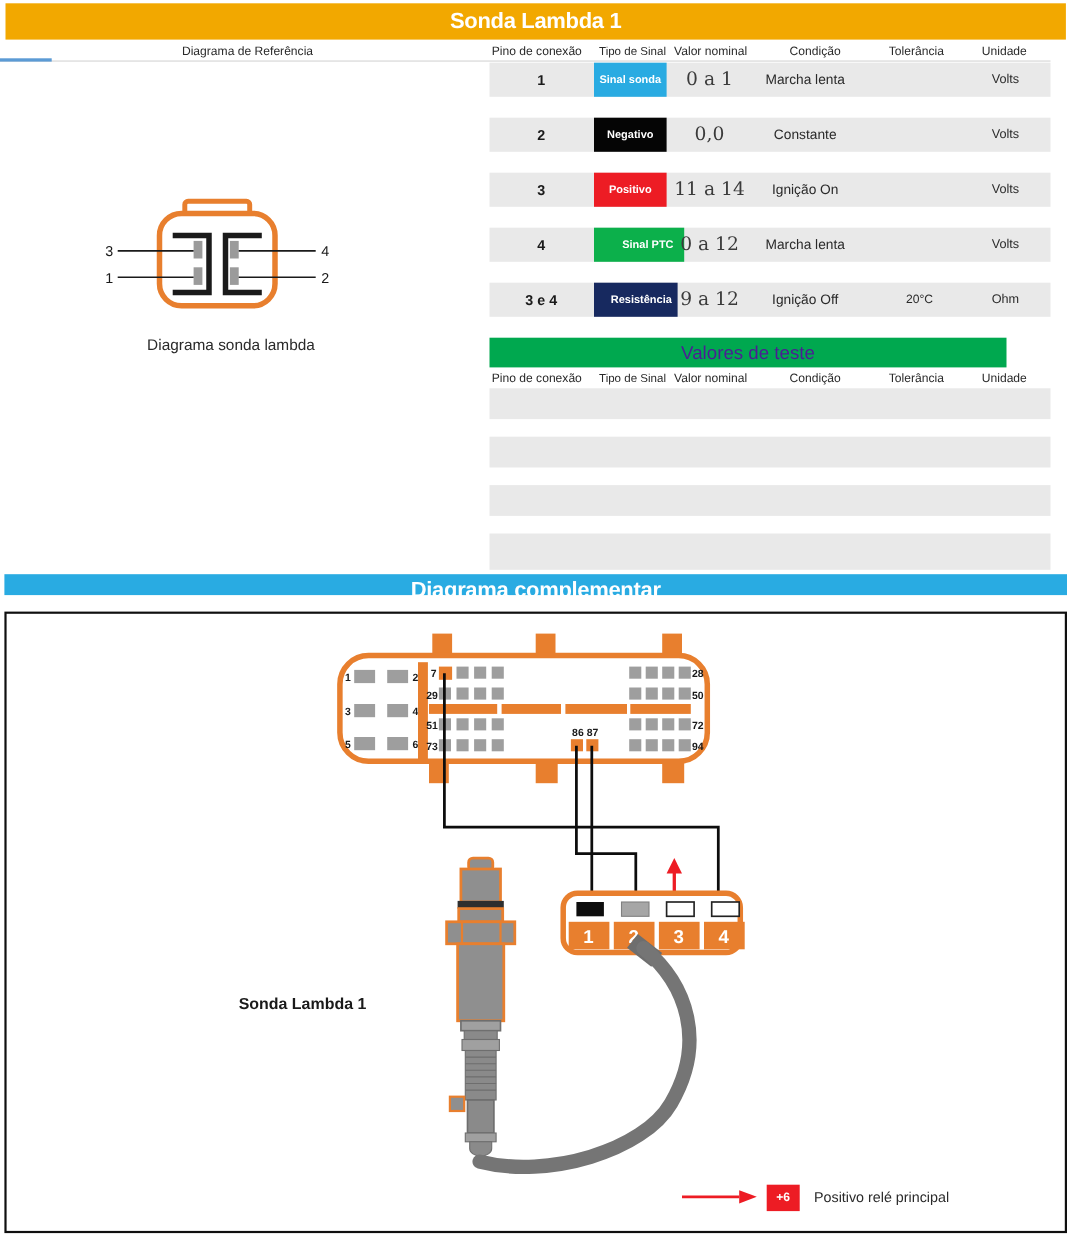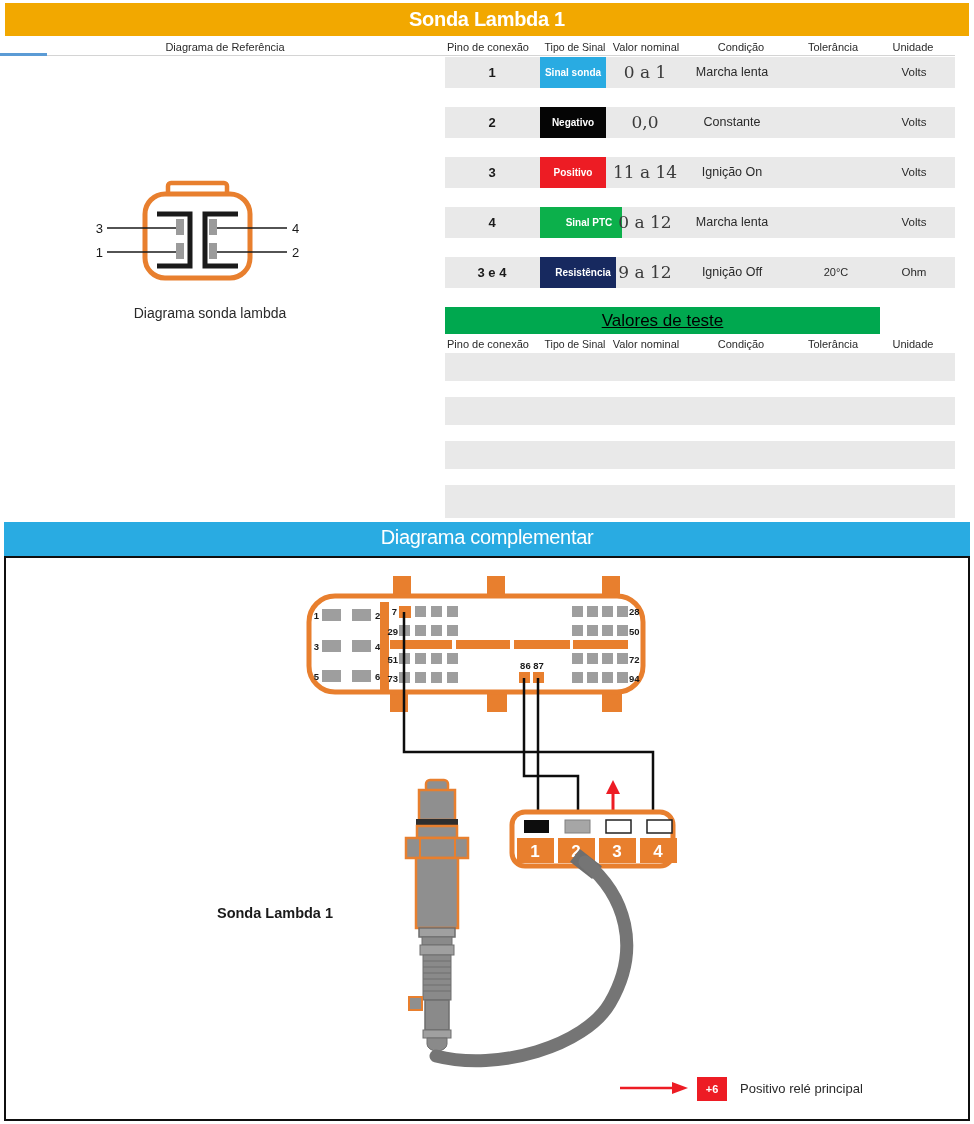--- a/index.html
+++ b/index.html
@@ -25,26 +25,26 @@
   .srow{position:absolute;left:0;width:974px;height:31px;}
   .band{position:absolute;left:445px;top:0;width:510px;height:31px;background:#e9e9e9;}
   .cell{position:absolute;top:0;height:31px;line-height:31px;text-align:center;white-space:nowrap;}
   .c-pin{left:452px;width:80px;font-weight:bold;font-size:13px;color:#1a1a1a;}
   .c-badge{left:540px;width:66px;color:#fff;font-size:10px;font-weight:bold;}
   .c-nominal{left:595px;width:100px;font-family:"DejaVu Serif",serif;font-size:17px;color:#3b3b3b;}
   .c-cond{left:672px;width:120px;font-size:12.5px;color:#2a2a2a;}
   .c-tol{left:796px;width:80px;font-size:11px;color:#2a2a2a;}
   .c-unit{left:874px;width:80px;font-size:11.5px;color:#2a2a2a;}
   
-  .testbar{position:absolute;left:445px;top:307px;width:435px;height:27px;
-           color:#000000;font-size:17px;text-align:center;line-height:27px;text-decoration:underline;}
+  .testbar{position:absolute;left:445px;top:307px;width:470px;height:27px;
+           color:#4c1d95;font-size:17px;text-align:center;line-height:27px;}
   .empty-band{position:absolute;left:445px;width:510px;height:28px;background:#e9e9e9;}
   
-  .compbar{position:absolute;left:4px;top:522px;width:966px;height:36px;
-           color:#fff;font-size:20px;font-weight:normal;letter-spacing:-0.3px;
+  .compbar{position:absolute;left:4px;top:522px;width:966px;height:19px;
+           color:#fff;font-size:20px;font-weight:bold;letter-spacing:-0.3px;
            text-align:center;line-height:31px;}
   .diagbox{position:absolute;left:4px;top:556px;width:962px;height:561px;
            border:2px solid #0f0f0f;background:#fff;}
   .sensor-label{position:absolute;left:200px;top:905px;width:150px;text-align:center;
                 font-weight:bold;font-size:14.5px;color:#1a1a1a;}
   .legend-box{position:absolute;left:697px;top:1077px;width:30px;height:24px;
               color:#fff;font-size:11px;font-weight:bold;text-align:center;line-height:24px;}
   .legend-text{position:absolute;left:740px;top:1077px;height:24px;line-height:24px;
                font-size:13px;font-weight:normal;color:#2a2a2a;white-space:nowrap;}
   .caption{position:absolute;left:110px;top:305px;width:200px;text-align:center;

